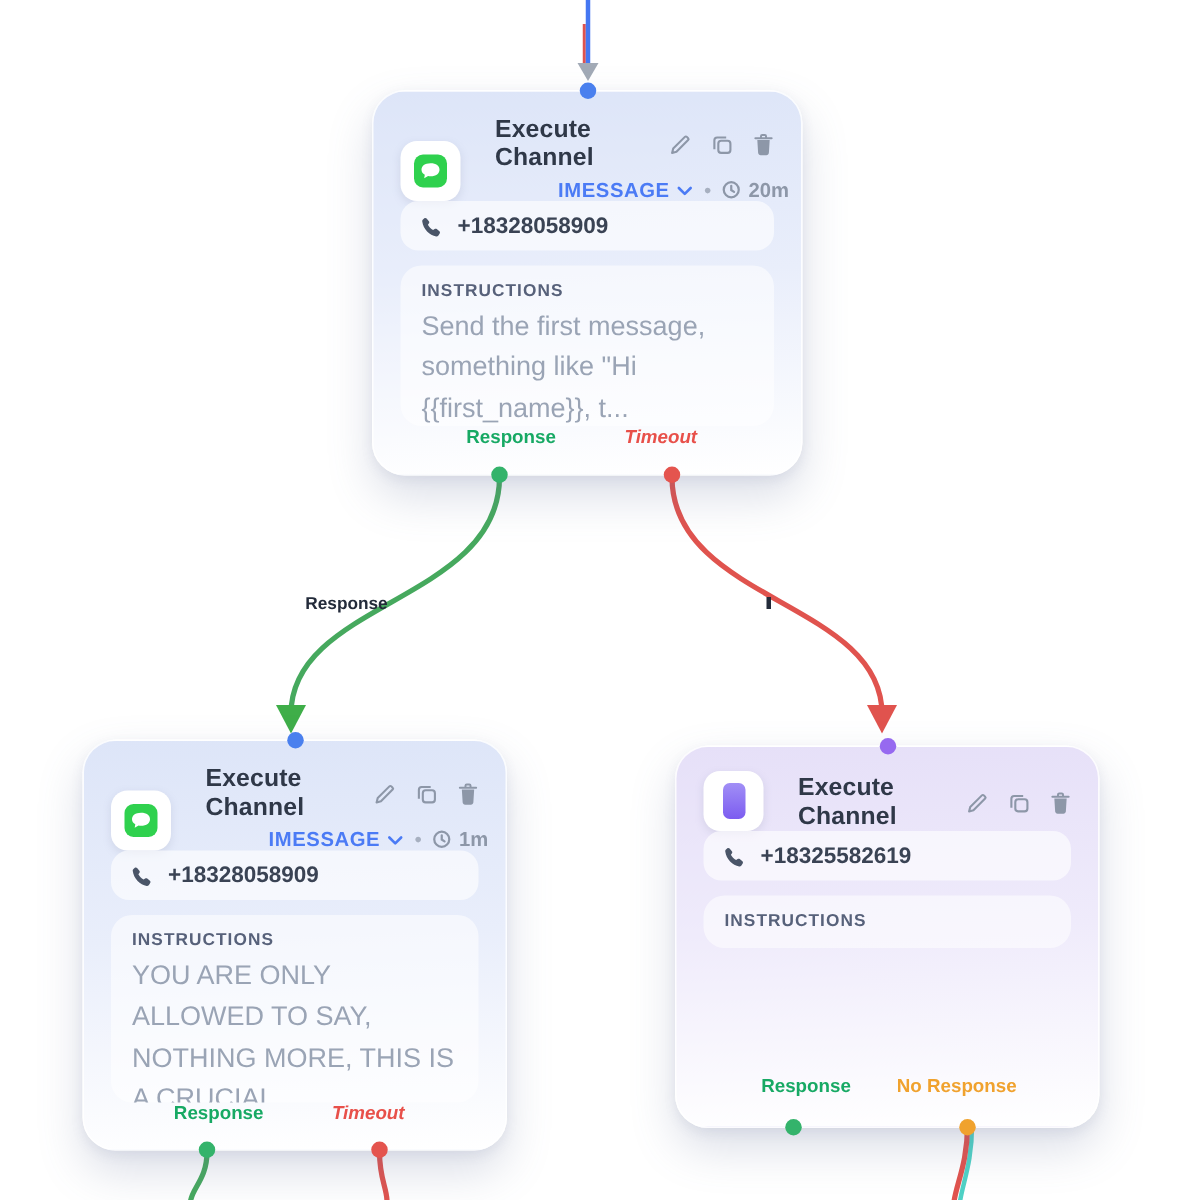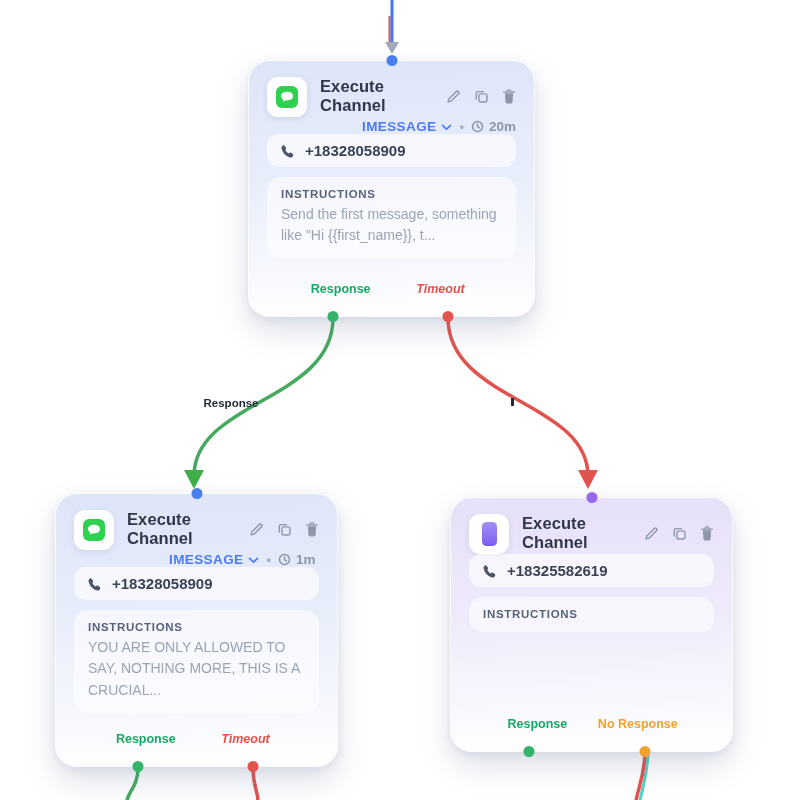--- a/index.html
+++ b/index.html
@@ -11,21 +11,21 @@
               transform:translate(-50%,-50%);}
   .edge-tick{position:absolute;z-index:1;width:3px;height:8px;background:#232b3a;}
 
   .node{position:absolute;z-index:2;box-sizing:border-box;border-radius:22px;
         padding:16px 18px 14px;display:flex;flex-direction:column;
         box-shadow:0 14px 30px rgba(96,108,150,.22),0 3px 8px rgba(96,108,150,.10);
         border:1px solid rgba(255,255,255,.85);}
   .node.blue{background:linear-gradient(178deg,#dde5f8 0%,#e9eefb 48%,#ffffff 100%);}
   .node.purple{background:linear-gradient(178deg,#e6e0f8 0%,#efebfb 48%,#ffffff 100%);}
 
-  .hdr{display:flex;align-items:flex-start;gap:13px;}
+  .hdr{display:flex;align-items:flex-end;gap:23px;}
   .icon-tile{width:40px;height:40px;border-radius:11px;background:#ffffff;flex:0 0 auto;
              display:flex;align-items:center;justify-content:center;
              box-shadow:0 2px 6px rgba(120,130,160,.18);}
   .imsg{width:22px;height:22px;border-radius:6px;background:#2fd14e;
         display:flex;align-items:center;justify-content:center;}
   .vphone{width:15px;height:24px;border-radius:4.5px;
           background:linear-gradient(180deg,#a18ff6 0%,#7c5cf0 100%);}
   .hdr-main{flex:1;min-width:0;}
   .title-row{display:flex;align-items:center;}
   .node-title{font-size:16.5px;font-weight:700;color:#2f3848;letter-spacing:.1px;flex:1;}
@@ -37,21 +37,21 @@
   .chan.purple-c{color:#8b5cf6;}
   .sep{color:#a7b0c0;font-size:13px;font-weight:700;}
   .timer{display:flex;align-items:center;gap:5px;color:#8d97a8;font-size:13.5px;font-weight:600;}
 
   .phone-field{background:rgba(255,255,255,.62);border-radius:12px;
                padding:8px 13px;display:flex;align-items:flex-end;gap:10px;
                font-size:15px;font-weight:600;color:#3a4354;}
   .instructions{margin-top:10px;background:rgba(255,255,255,.55);border-radius:14px;
                 padding:11px 14px 12px;overflow:hidden;}
   .ins-h{font-size:11.5px;font-weight:800;letter-spacing:.7px;color:#57617a;}
-  .ins-t{margin-top:4px;font-size:14px;line-height:1.52;color:#9aa4b5;}
+  .ins-t{margin-top:4px;font-size:18px;line-height:1.52;color:#9aa4b5;}
 
   .footer{margin-top:auto;position:relative;height:17px;margin-bottom:3px;}
   .out{position:absolute;transform:translateX(-50%);font-size:12.5px;font-weight:700;white-space:nowrap;}
   .out.g{color:#17a964;} .out.r{color:#e8504a;font-style:italic;} .out.o{color:#f0a22e;}
 
   .dot{position:absolute;width:11px;height:11px;border-radius:50%;z-index:3;cursor:crosshair;}
   .dot.top{top:-6px;left:50%;transform:translateX(-50%);}
   .dot.bottom{bottom:-6px;transform:translateX(-50%);}
   .dot.blue-d{background:#4a80ee;} .dot.purple-d{background:#9669f0;}
   .dot.g-d{background:#34b36b;} .dot.r-d{background:#e4544e;} .dot.o-d{background:#f0a22e;}

